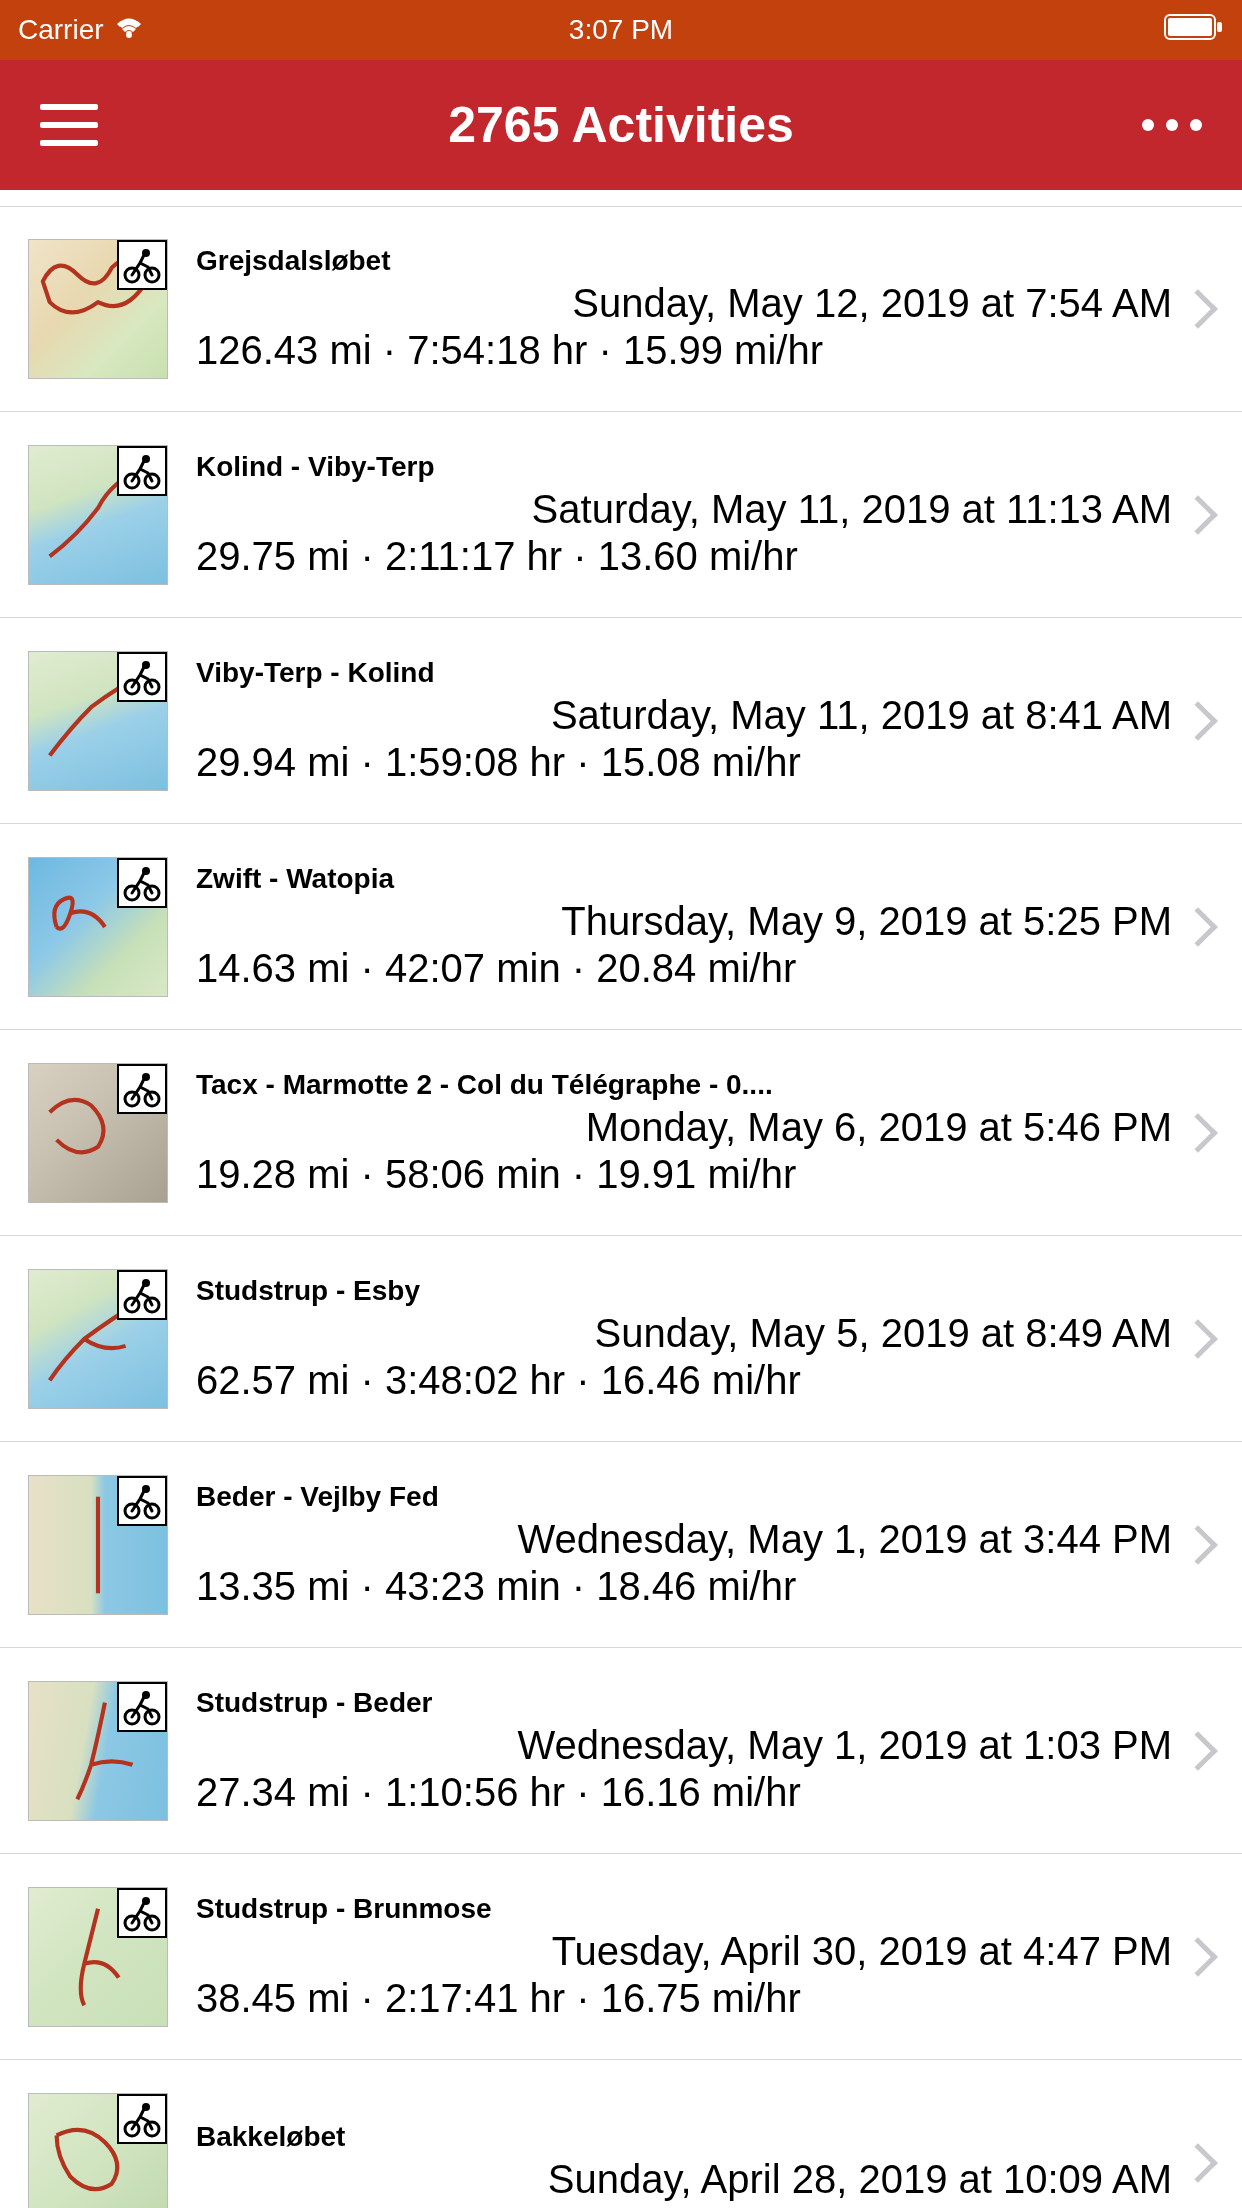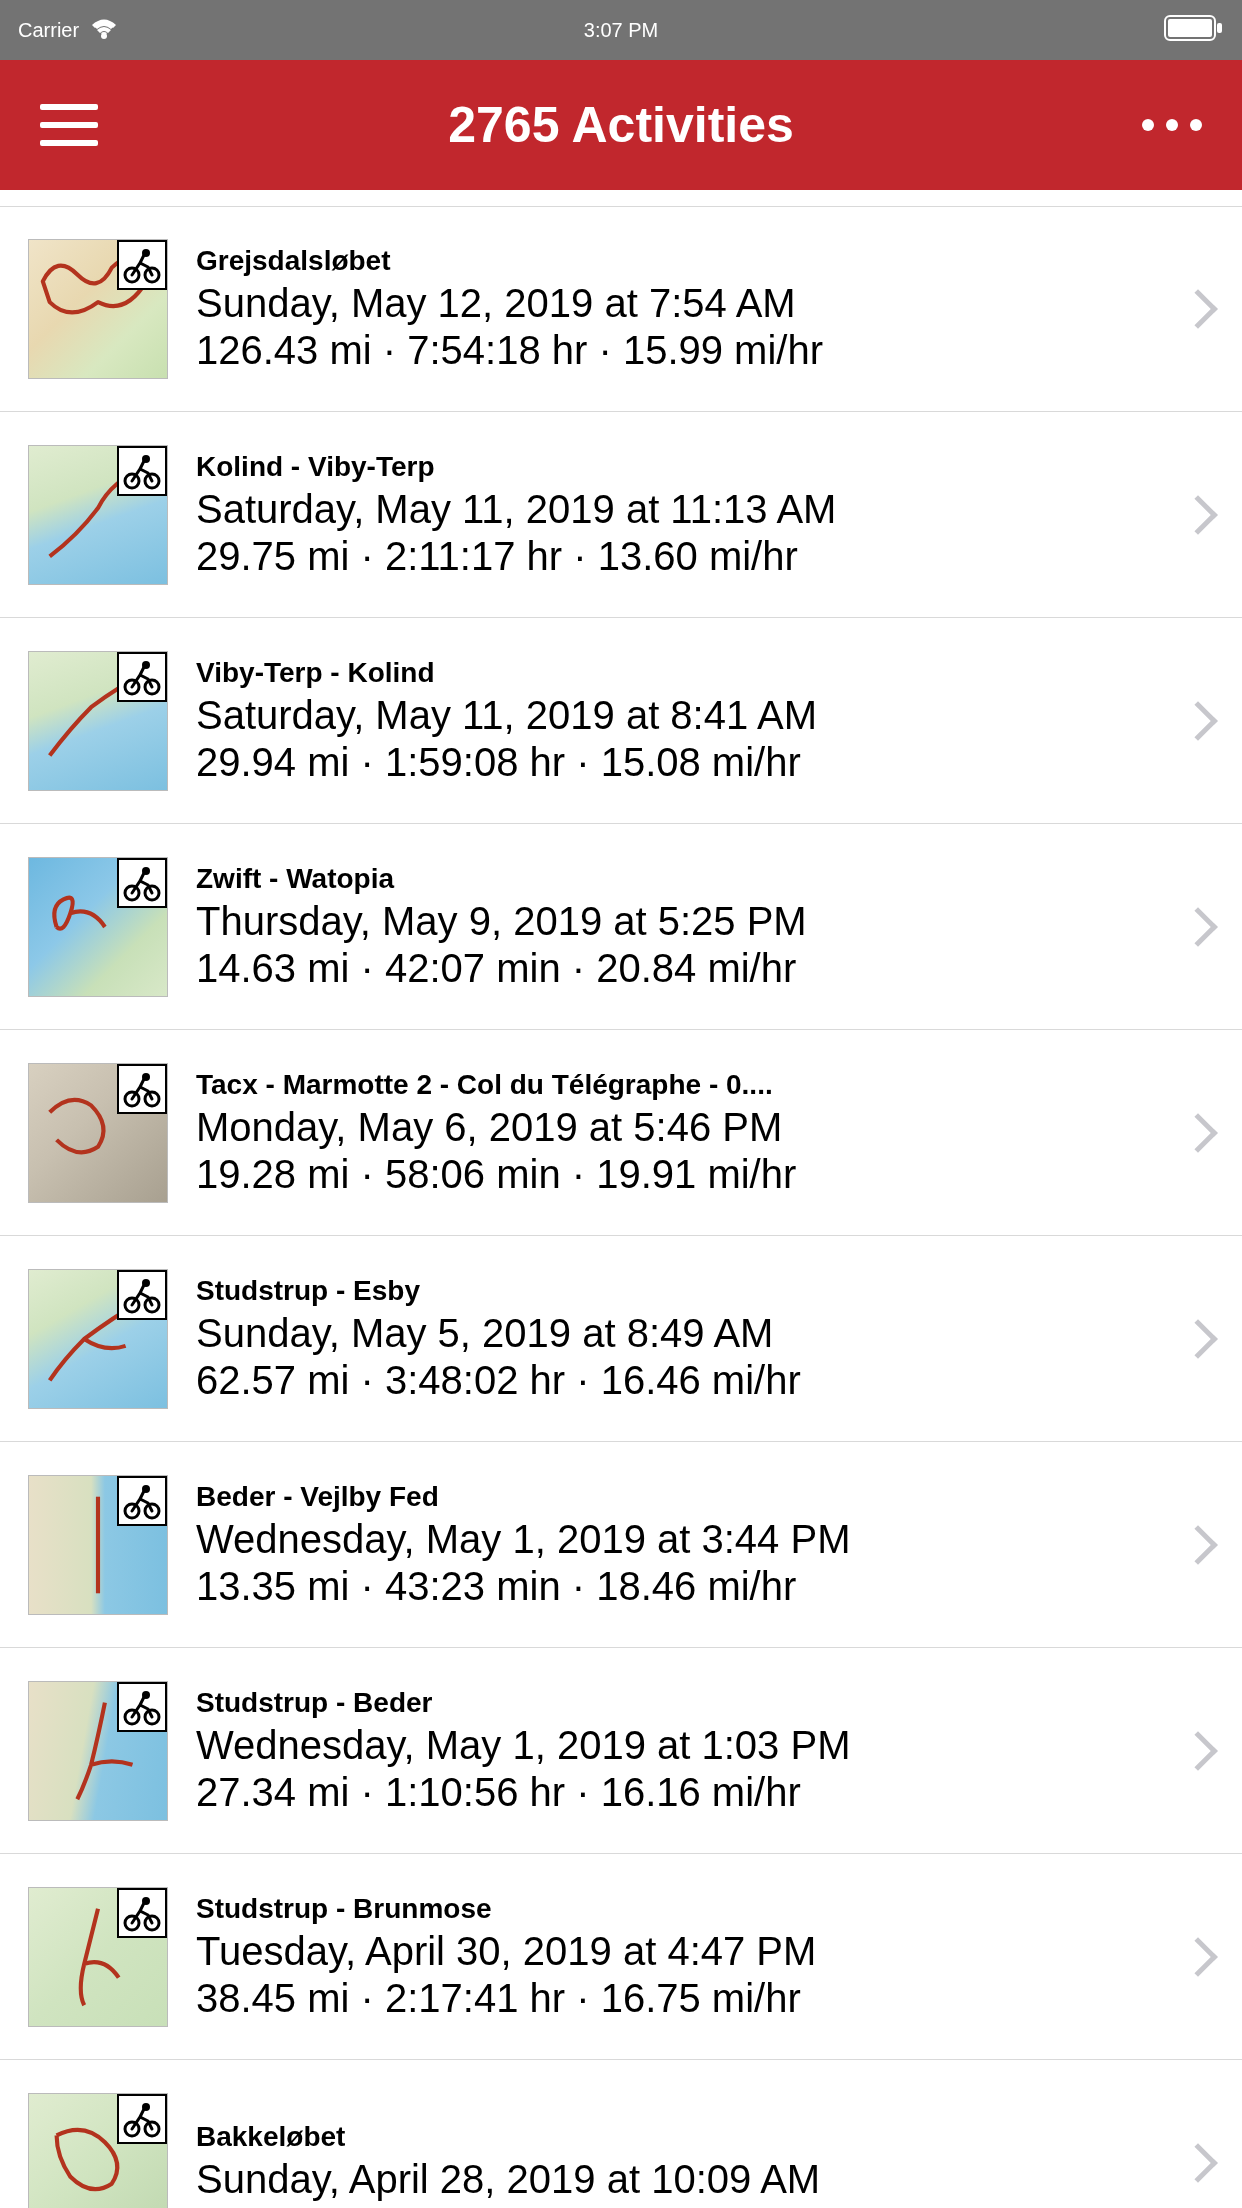--- a/index.html
+++ b/index.html
@@ -1,37 +1,37 @@
 <!DOCTYPE html>
 <html><head>
 <meta charset="utf-8">
 <style>
   * { margin: 0; padding: 0; box-sizing: border-box; }
   html, body { width: 1242px; height: 2208px; font-family: -apple-system, "Helvetica Neue", Helvetica, Arial, sans-serif; background: #fff; overflow: hidden; }
-  .statusbar { position: absolute; top: 0; left: 0; right: 0; height: 60px; background: #737373; color: #fff; display: flex; align-items: center; font-size: 20px; font-weight: 500; }
+  .statusbar { position: absolute; top: 0; left: 0; right: 0; height: 60px; background: #c2410c; color: #fff; display: flex; align-items: center; font-size: 28px; font-weight: 500; }
   .statusbar .carrier { margin-left: 18px; }
   .statusbar .wifi { margin-left: 10px; }
   .statusbar .time { position: absolute; left: 50%; transform: translateX(-50%); font-weight: 400; }
   .statusbar .battery { margin-left: auto; margin-right: 18px; }
   .navbar { position: absolute; top: 60px; left: 0; right: 0; height: 130px; background: #c1272d; display: flex; align-items: center; }
   .nav-title { position: absolute; left: 50%; transform: translateX(-50%); color: #fff; font-size: 50px; font-weight: 700; }
   .hamburger { margin-left: 40px; display: flex; flex-direction: column; gap: 12px; }
   .hamburger span { display: block; width: 58px; height: 6px; background: #fff; border-radius: 2px; }
   .dots { margin-left: auto; margin-right: 40px; display: flex; gap: 12px; }
   .dots span { width: 12px; height: 12px; background: #fff; border-radius: 50%; }
   .list { position: absolute; top: 200px; left: 0; right: 0; bottom: 0; overflow: hidden; }
   .row { display: flex; align-items: center; padding: 14px 30px 14px 28px; border-bottom: 1px solid #d9d9d9; min-height: 206px; }
   .row:first-child { border-top: 1px solid #d9d9d9; margin-top: 6px; }
   .thumb-wrap { position: relative; width: 140px; height: 140px; flex-shrink: 0; margin-right: 28px; border: 1px solid #bbb; }
   .thumb { width: 100%; height: 100%; background: linear-gradient(135deg, #e8f0d8 0%, #cfe3c0 40%, #a8d5e8 60%, #8ec9e0 100%); position: relative; overflow: hidden; }
   .route { position: absolute; inset: 0; }
   .activity-icon { position: absolute; top: 0; right: 0; width: 50px; height: 50px; background: #fff; border: 2px solid #000; display: flex; align-items: center; justify-content: center; }
   .text-col { flex: 1; min-width: 0; }
   .title { font-size: 28px; font-weight: 700; color: #000; white-space: nowrap; overflow: hidden; text-overflow: ellipsis; }
-  .subtitle { font-size: 40px; color: #000; margin-top: 4px; white-space: nowrap; overflow: hidden; text-overflow: ellipsis; }
+  .subtitle { font-size: 40px; color: #000; margin-top: 4px; white-space: nowrap; overflow: hidden; text-overflow: ellipsis; text-align: right; }
   .stats { font-size: 40px; color: #000; margin-top: 2px; white-space: nowrap; overflow: hidden; text-overflow: ellipsis; }
   .chevron { width: 28px; height: 28px; flex-shrink: 0; margin-left: 12px; border-top: 5px solid #c7c7cc; border-right: 5px solid #c7c7cc; transform: rotate(45deg); }
 </style>
 </head>
 <body>
 
 <div class="statusbar">
   <span class="carrier">Carrier</span>
   <span class="wifi">
     <svg width="30" height="24" viewBox="0 0 30 24">

